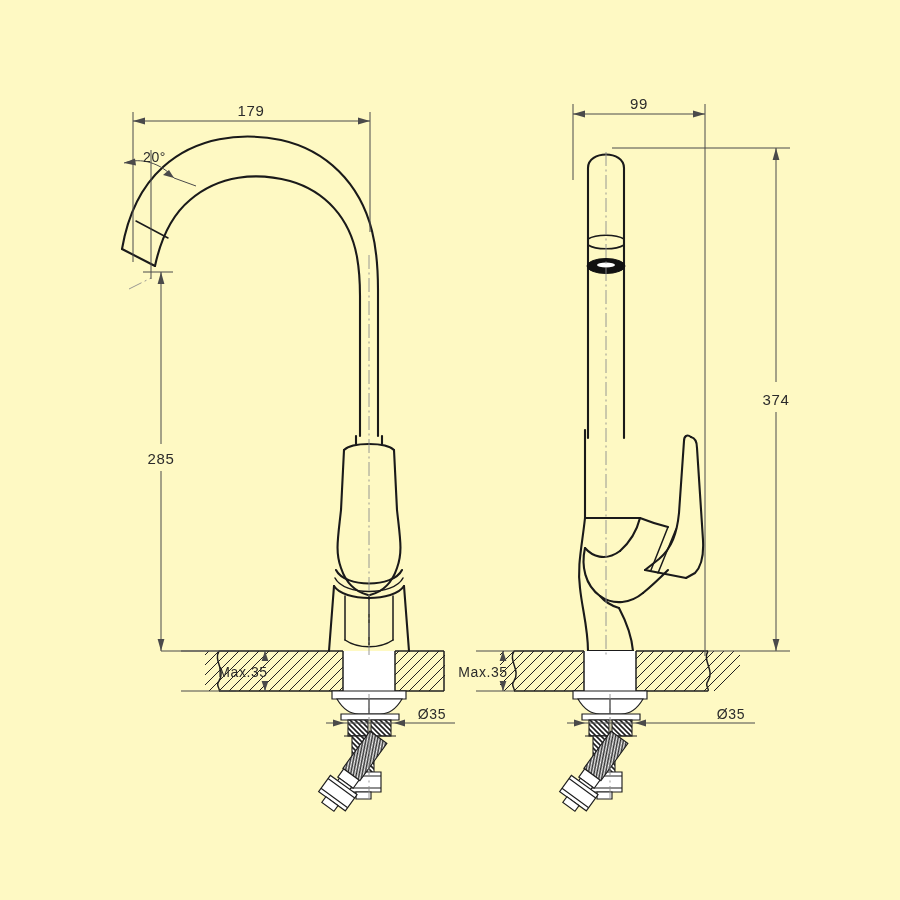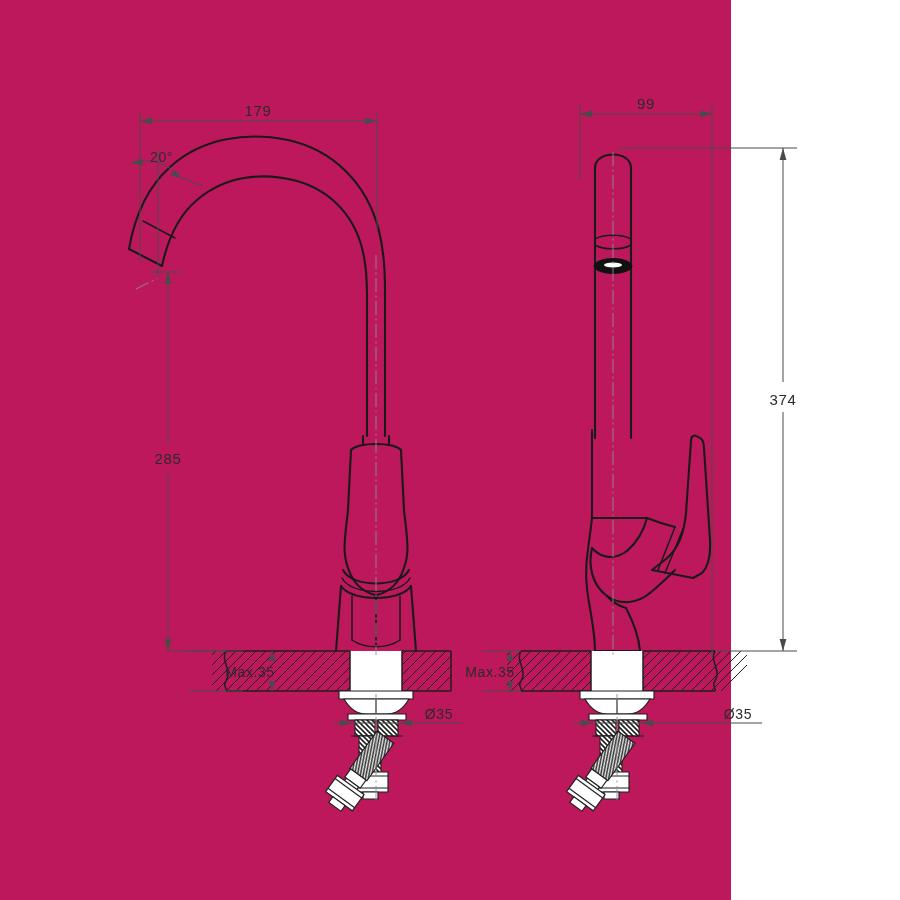--- a/index.html
+++ b/index.html
@@ -8,24 +8,23 @@
     background: #ffffff;
   }
   body {
     width: 900px;
     height: 900px;
     font-family: "Liberation Sans", sans-serif;
     overflow: hidden;
   }
   #drawing-root {
     position: relative;
-    width: 724px;
+    width: 900px;
     height: 900px;
-    background: #be185d;
-    padding-left: 7px;
+    background: #fef9c3;
   }
   svg#tech-drawing {
     display: block;
     width: 900px;
     height: 900px;
   }
   .outline {
     fill: none;
     stroke: #1a1a1a;
     stroke-width: 2.1;

